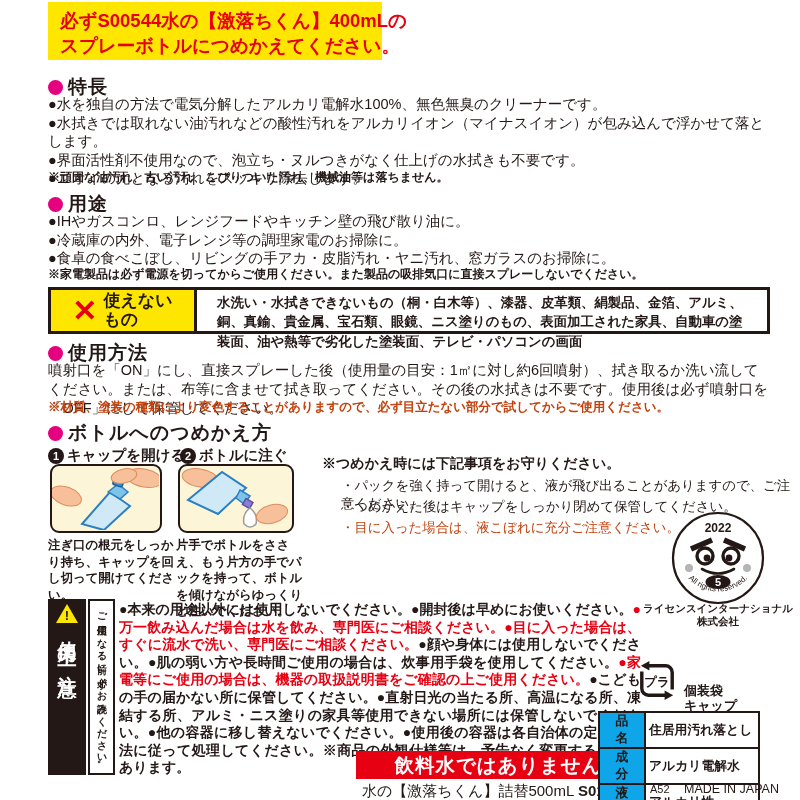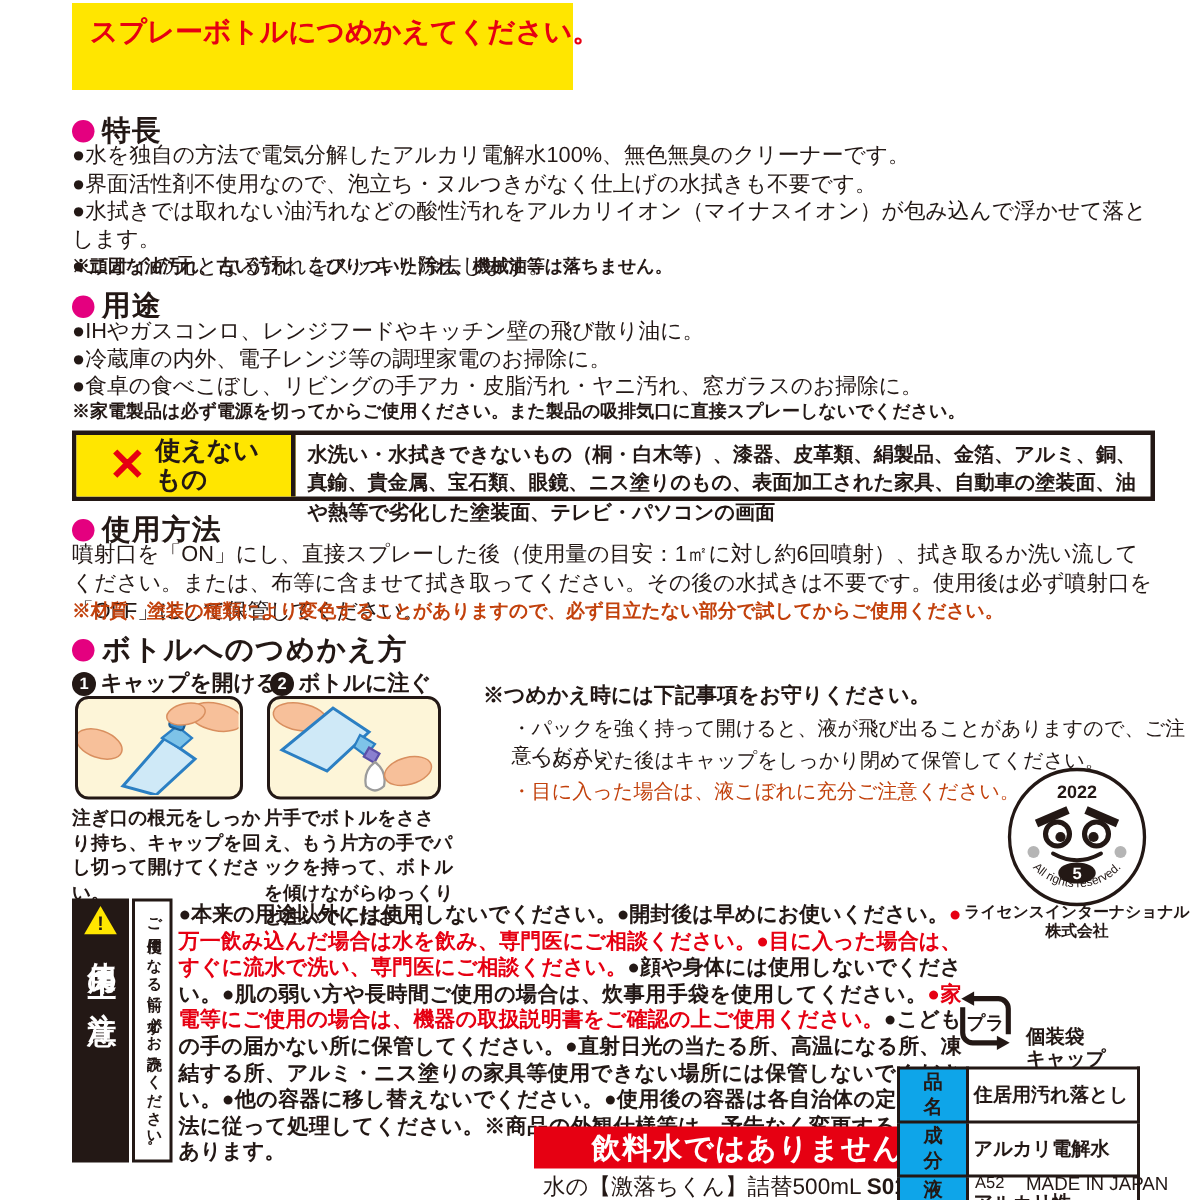--- a/index.html
+++ b/index.html
@@ -21,21 +21,21 @@
   .fine-note { position:absolute; left:48px; font-size:12px; font-weight:bold; }
   .red { color:#c2410c; }
 
   
   .nouse { position:absolute; left:48px; top:287px; width:722px; height:47px;
            border:3px solid #231815; display:flex; background:#fff; }
   .nouse-left { width:146px; background:#ffe600; display:flex; align-items:center; justify-content:center;
                 gap:6px; border-right:3px solid #231815; }
   .nouse-x { color:#e60012; font-size:30px; font-weight:bold; line-height:1; }
   .nouse-label { font-size:17px; font-weight:bold; line-height:1.1; }
-  .nouse-text { flex:1; padding:3px 8px; font-size:13.4px; line-height:1.45; font-weight:600; }
+  .nouse-text { flex:1; padding:3px 20px; font-size:13.4px; line-height:1.45; font-weight:600; }
 
   .para { position:absolute; left:48px; width:724px; font-size:14.5px; line-height:19px; }
 
   
   .step-label { position:absolute; display:flex; align-items:center; gap:3px; font-weight:bold; font-size:14.5px; }
   .step-num { width:16px; height:16px; border-radius:50%; background:#231815; color:#fff; font-size:11px;
               display:flex; align-items:center; justify-content:center; font-weight:bold; }
   .panel { position:absolute; border:2.5px solid #231815; border-radius:9px; background:#fdf5d8; overflow:hidden; }
   .caption { position:absolute; font-size:12.4px; line-height:16.5px; font-weight:600; }
   .refill-notes-title { position:absolute; left:322px; top:455px; font-size:14px; font-weight:bold; }
@@ -76,31 +76,32 @@
 
   .footer-code { position:absolute; left:650px; top:783px; font-size:11px; }
   .footer-origin { position:absolute; left:684px; top:782px; font-size:12.5px; }
 </style>
 </head>
 <body>
 
 <div id="label">
 
   <div class="banner">
+    <div>必ずS00544水の【激落ちくん】400mLの</div>
     <div>スプレーボトルにつめかえてください。</div>
   </div>
 
   <div class="sec-head" style="left:48px; top:74px;">
     <span class="sec-dot"></span>
     <span class="sec-title">特長</span>
   </div>
   <div class="body-list" style="top:95px;">
     <div>●水を独自の方法で電気分解したアルカリ電解水100%、無色無臭のクリーナーです。</div>
+    <div>●水拭きでは取れない油汚れなどの酸性汚れをアルカリイオン（マイナスイオン）が包み込んで浮かせて落とします。</div>
     <div>●界面活性剤不使用なので、泡立ち・ヌルつきがなく仕上げの水拭きも不要です。</div>
-    <div>●水拭きでは取れない油汚れなどの酸性汚れをアルカリイオン（マイナスイオン）が包み込んで浮かせて落とします。</div>
     <div>●ニオイの元となる汚れをスッキリ除去します。</div>
   </div>
   <div class="fine-note" style="top:169px;">※頑固な油汚れ、古い汚れ、こびりついた汚れ、機械油等は落ちません。</div>
 
   <div class="sec-head" style="left:48px; top:191px;">
     <span class="sec-dot"></span>
     <span class="sec-title">用途</span>
   </div>
   <div class="body-list" style="top:212px;">
     <div>●IHやガスコンロ、レンジフードやキッチン壁の飛び散り油に。</div>

